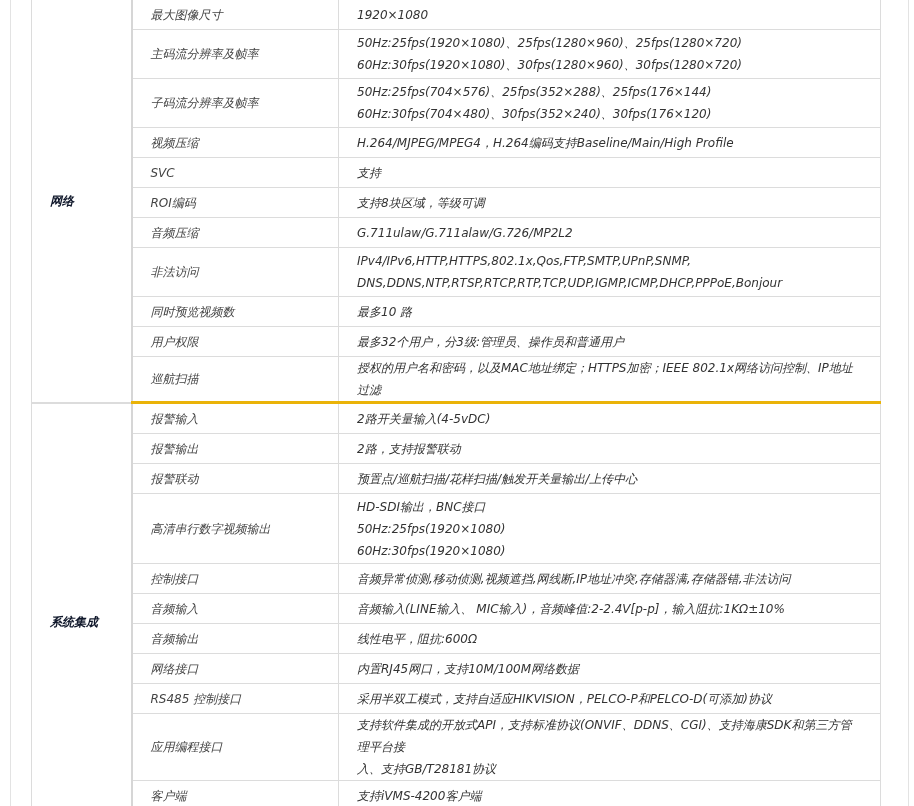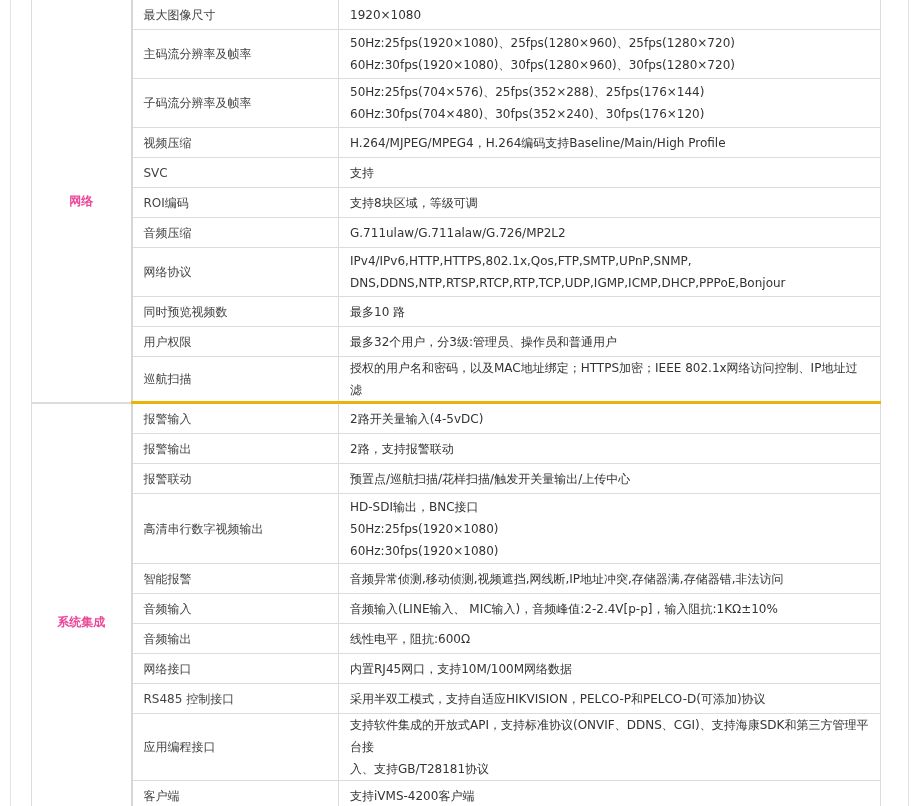--- a/index.html
+++ b/index.html
@@ -18,31 +18,31 @@
   }
   .spec-table {
     position: absolute; left: 31px; top: -1px;
     width: 850px;
     border-collapse: collapse;
     table-layout: fixed;
     font-size: 12px;
   }
   .spec-table td {
     border: 1px solid #dcdcdc;
-    padding: 0 11px;
+    padding: 0 18px;
     vertical-align: middle;
     line-height: 22px;
+    font-style: italic;
   }
   .col-group { width: 100px; }
   .col-name { width: 207px; }
   .col-value { width: auto; }
   .group-cell {
-    text-align: center;
     font-weight: bold;
-    color: #ec4899;
+    color: #0f172a;
     border-right: 2px solid #d6d6d6 !important;
   }
   .name-cell { color: #444; padding-left: 6px; }
   .value-cell { color: #333; padding-left: 6px; padding-top: 4px; padding-bottom: 4px; margin-left: 32px; }
   .value-line { display: block; }
   tr.row-1line td { height: 29px; }
   tr.row-2line td { height: 48px; }
   tr.row-3line td { height: 69px; }
   tr.group-sep td { border-top: 3px solid #eab308; }
   .group-cell.g2 { border-top: 2px solid #dcdcdc; }
@@ -100,21 +100,21 @@
           <span class="value-line">支持8块区域，等级可调</span>
         </td>
     </tr>
     <tr class="row-1line">
       <td class="name-cell">音频压缩</td>
       <td class="value-cell">
           <span class="value-line">G.711ulaw/G.711alaw/G.726/MP2L2</span>
         </td>
     </tr>
     <tr class="row-2line">
-      <td class="name-cell">网络协议</td>
+      <td class="name-cell">非法访问</td>
       <td class="value-cell">
         <span class="value-line">IPv4/IPv6,HTTP,HTTPS,802.1x,Qos,FTP,SMTP,UPnP,SNMP,</span>
         <span class="value-line">DNS,DDNS,NTP,RTSP,RTCP,RTP,TCP,UDP,IGMP,ICMP,DHCP,PPPoE,Bonjour</span>
       </td>
     </tr>
     <tr class="row-1line">
       <td class="name-cell">同时预览视频数</td>
       <td class="value-cell">
           <span class="value-line">最多10 路</span>
         </td>
@@ -153,21 +153,21 @@
     </tr>
     <tr class="row-3line">
       <td class="name-cell">高清串行数字视频输出</td>
       <td class="value-cell">
         <span class="value-line">HD-SDI输出，BNC接口</span>
         <span class="value-line">50Hz:25fps(1920×1080)</span>
         <span class="value-line">60Hz:30fps(1920×1080)</span>
       </td>
     </tr>
     <tr class="row-1line">
-      <td class="name-cell">智能报警</td>
+      <td class="name-cell">控制接口</td>
       <td class="value-cell">
           <span class="value-line">音频异常侦测,移动侦测,视频遮挡,网线断,IP地址冲突,存储器满,存储器错,非法访问</span>
         </td>
     </tr>
     <tr class="row-1line">
       <td class="name-cell">音频输入</td>
       <td class="value-cell">
           <span class="value-line">音频输入(LINE输入、 MIC输入)，音频峰值:2-2.4V[p-p]，输入阻抗:1KΩ±10%</span>
         </td>
     </tr>

